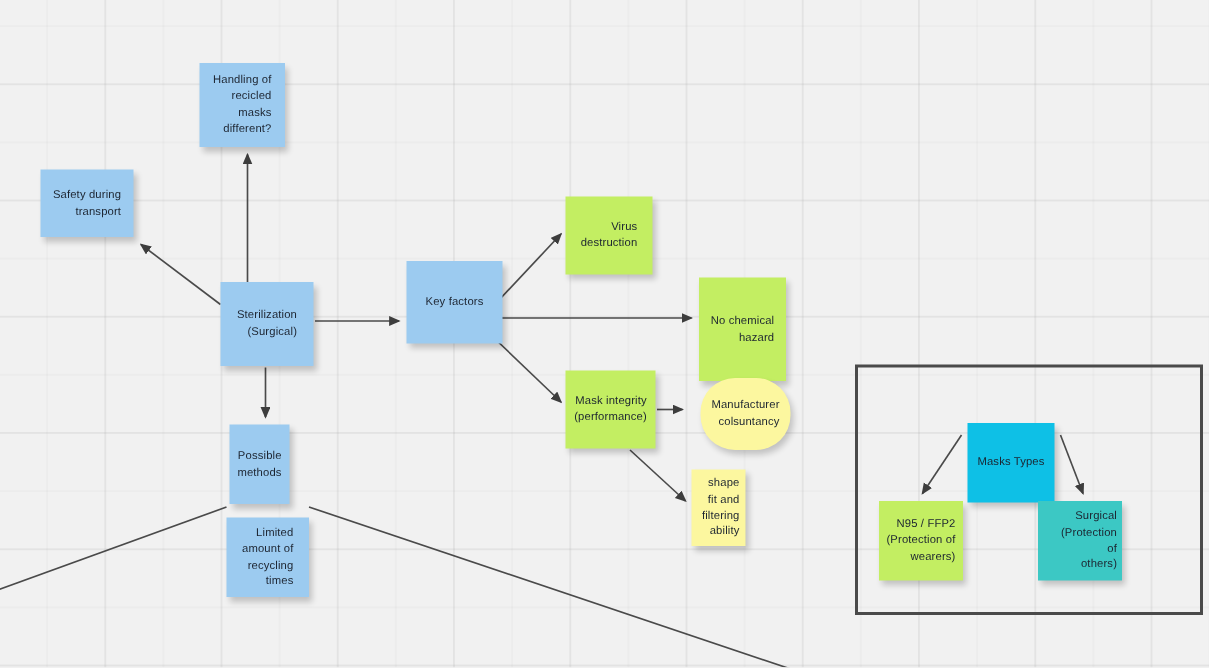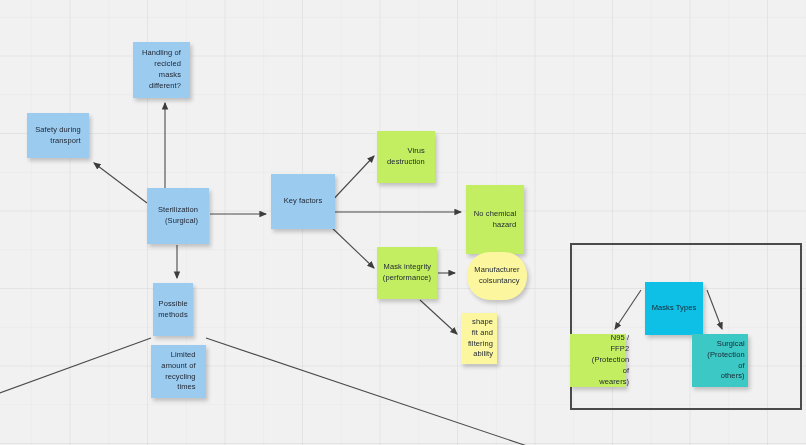--- a/index.html
+++ b/index.html
@@ -158,21 +158,21 @@
     <span>Limited
 amount of
 recycling
 times</span>
   </div>
 
   <div class="node cyan" style="left:645px; top:258px; width:58px; height:53px;margin-top:24px;">
     <span>Masks Types</span>
   </div>
 
-  <div class="node lime" style="left:570px; top:334px; width:56px; height:53px;padding-left:29px;">
+  <div class="node lime" style="left:586px; top:334px; width:56px; height:53px;">
     <span>N95 / FFP2
 (Protection of
 wearers)</span>
   </div>
 
   <div class="node teal" style="left:692px; top:334px; width:56px; height:53px;padding-left:16px;">
     <span>Surgical
 (Protection of
 others)</span>
   </div>

